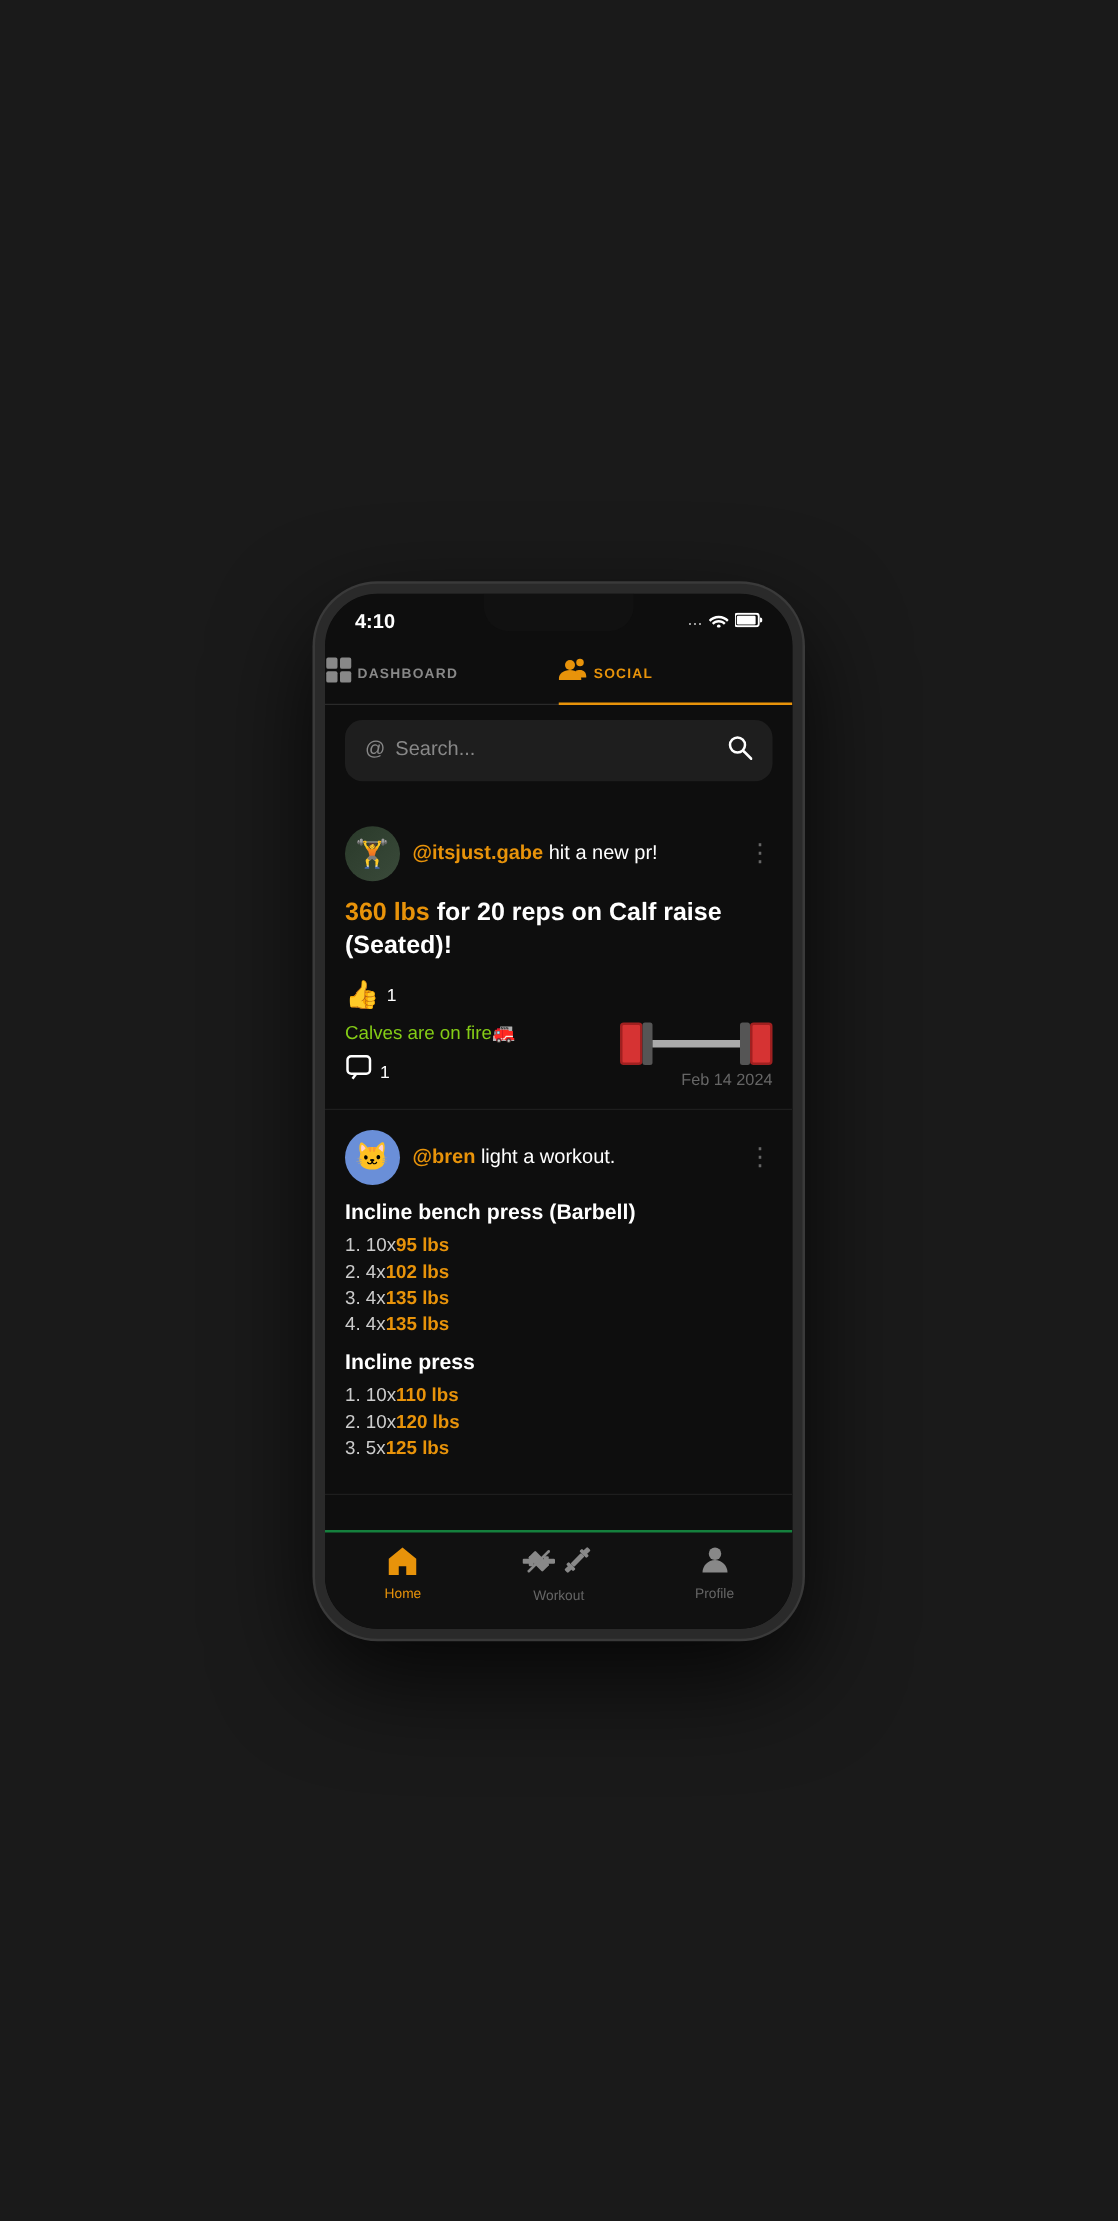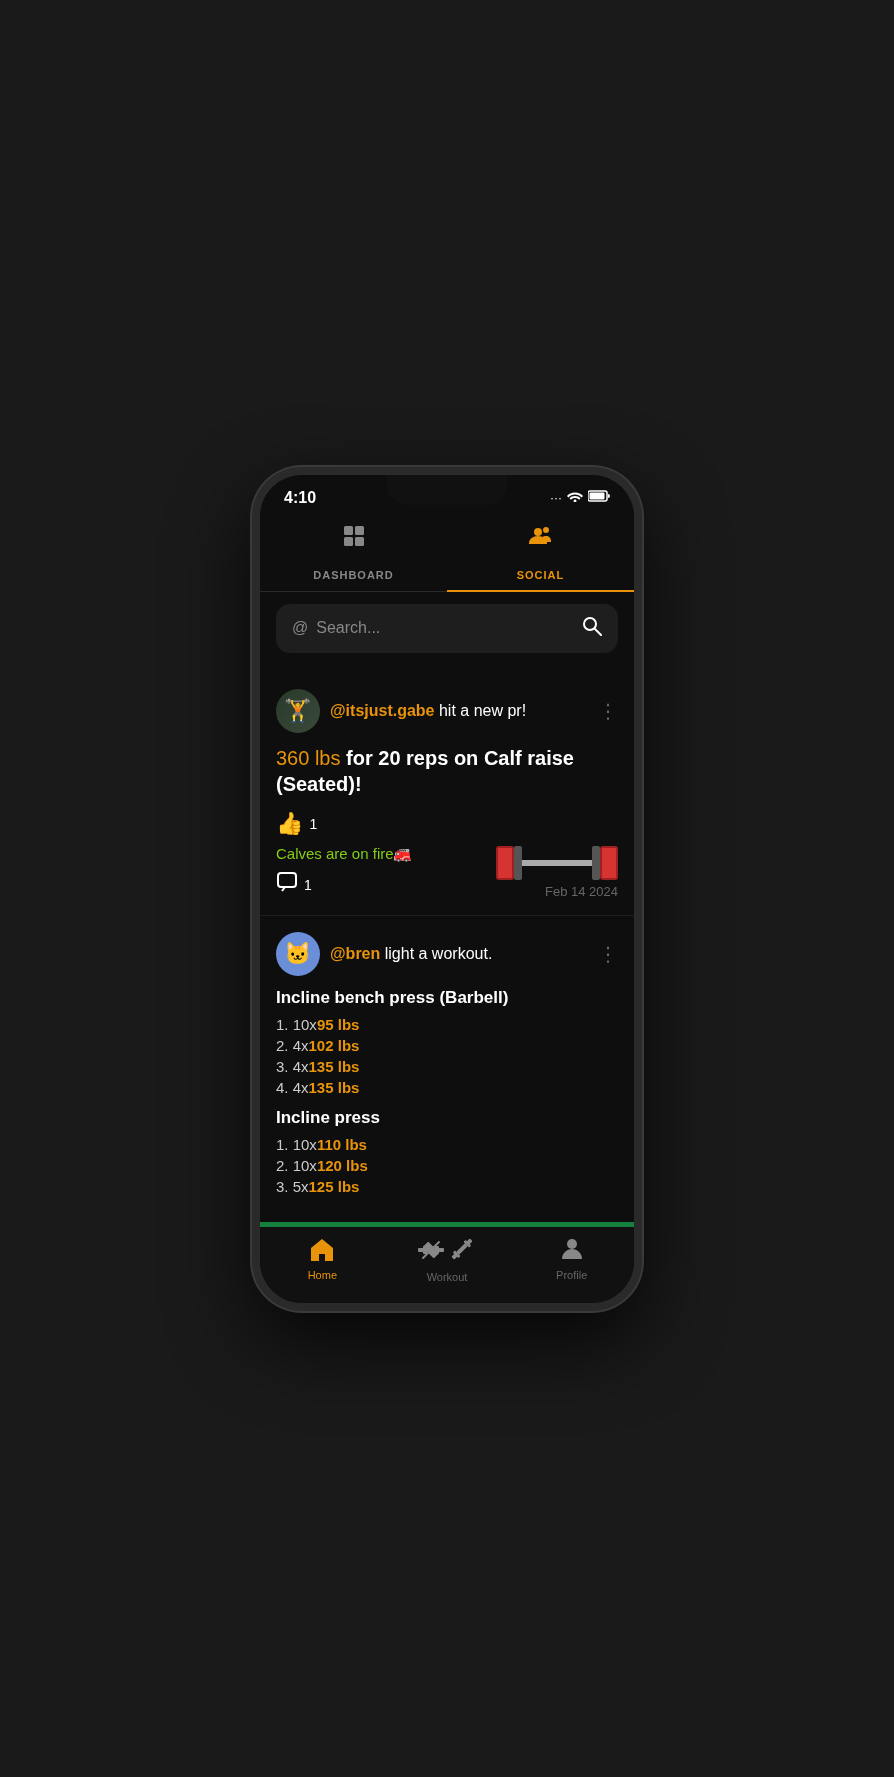--- a/index.html
+++ b/index.html
@@ -67,24 +67,24 @@
     }
     
     .top-tabs {
       display: flex;
       border-bottom: 1px solid #2a2a2a;
       position: relative;
     }
     .top-tab {
       flex: 1;
       display: flex;
-      flex-direction: column;
+      flex-direction: row;
       align-items: center;
       padding: 12px 0 10px;
-      gap: 16px;
+      gap: 4px;
       cursor: pointer;
       text-align: center;
     }
     .top-tab-icon {
       font-size: 22px;
       color: #888;
     }
     .top-tab-icon.active { color: #e8930a; }
     .top-tab-label {
       font-size: 11px;
@@ -187,21 +187,21 @@
     
     .pr-stat {
       font-size: 20px;
       font-weight: 600;
       color: #fff;
       margin-bottom: 14px;
       line-height: 1.3;
     }
     .pr-stat .weight {
       color: #e8930a;
-      font-weight: 400;
+      font-weight: 700;
     }
     .pr-stat .reps {
       font-weight: 800;
     }
     .action-row {
       display: flex;
       align-items: center;
       gap: 6px;
     }
     .action-icon {
@@ -289,21 +289,21 @@
       color: #e8930a;
       font-weight: 700;
     }
     .exercise-section {
       margin-bottom: 12px;
     }
     
     .bottom-nav {
       display: flex;
       background: #111;
-      border-top: 5px solid #15803d;
+      border-top: 2px solid #15803d;
       padding: 10px 0 20px;
     }
     .nav-item {
       flex: 1;
       display: flex;
       flex-direction: column;
       align-items: center;
       gap: 4px;
       cursor: pointer;
     }

